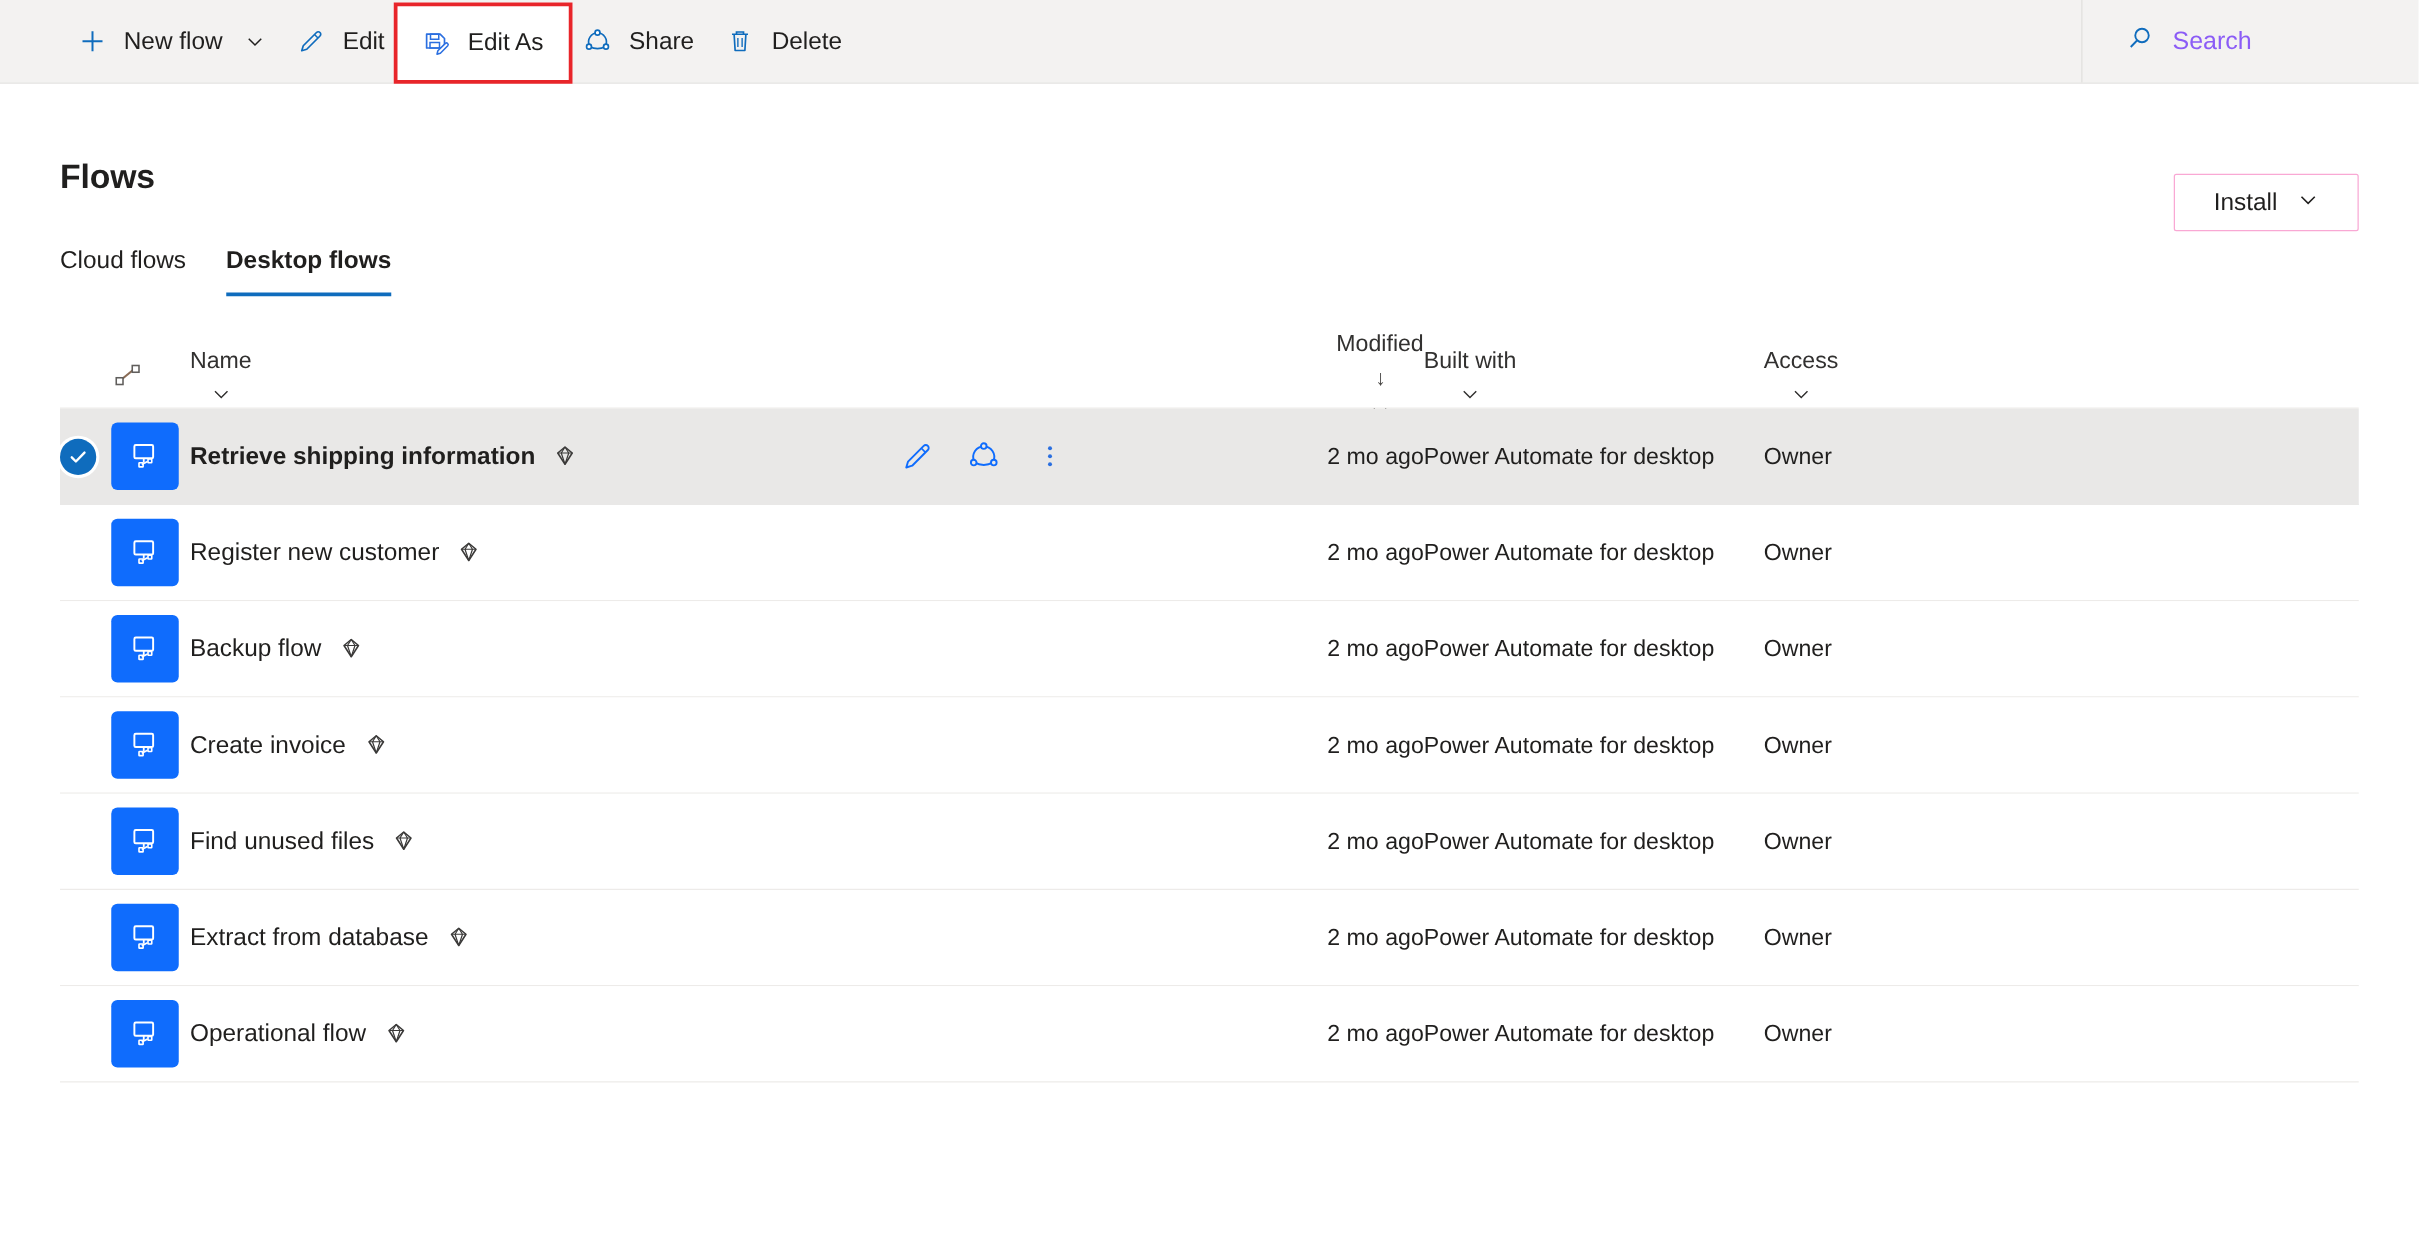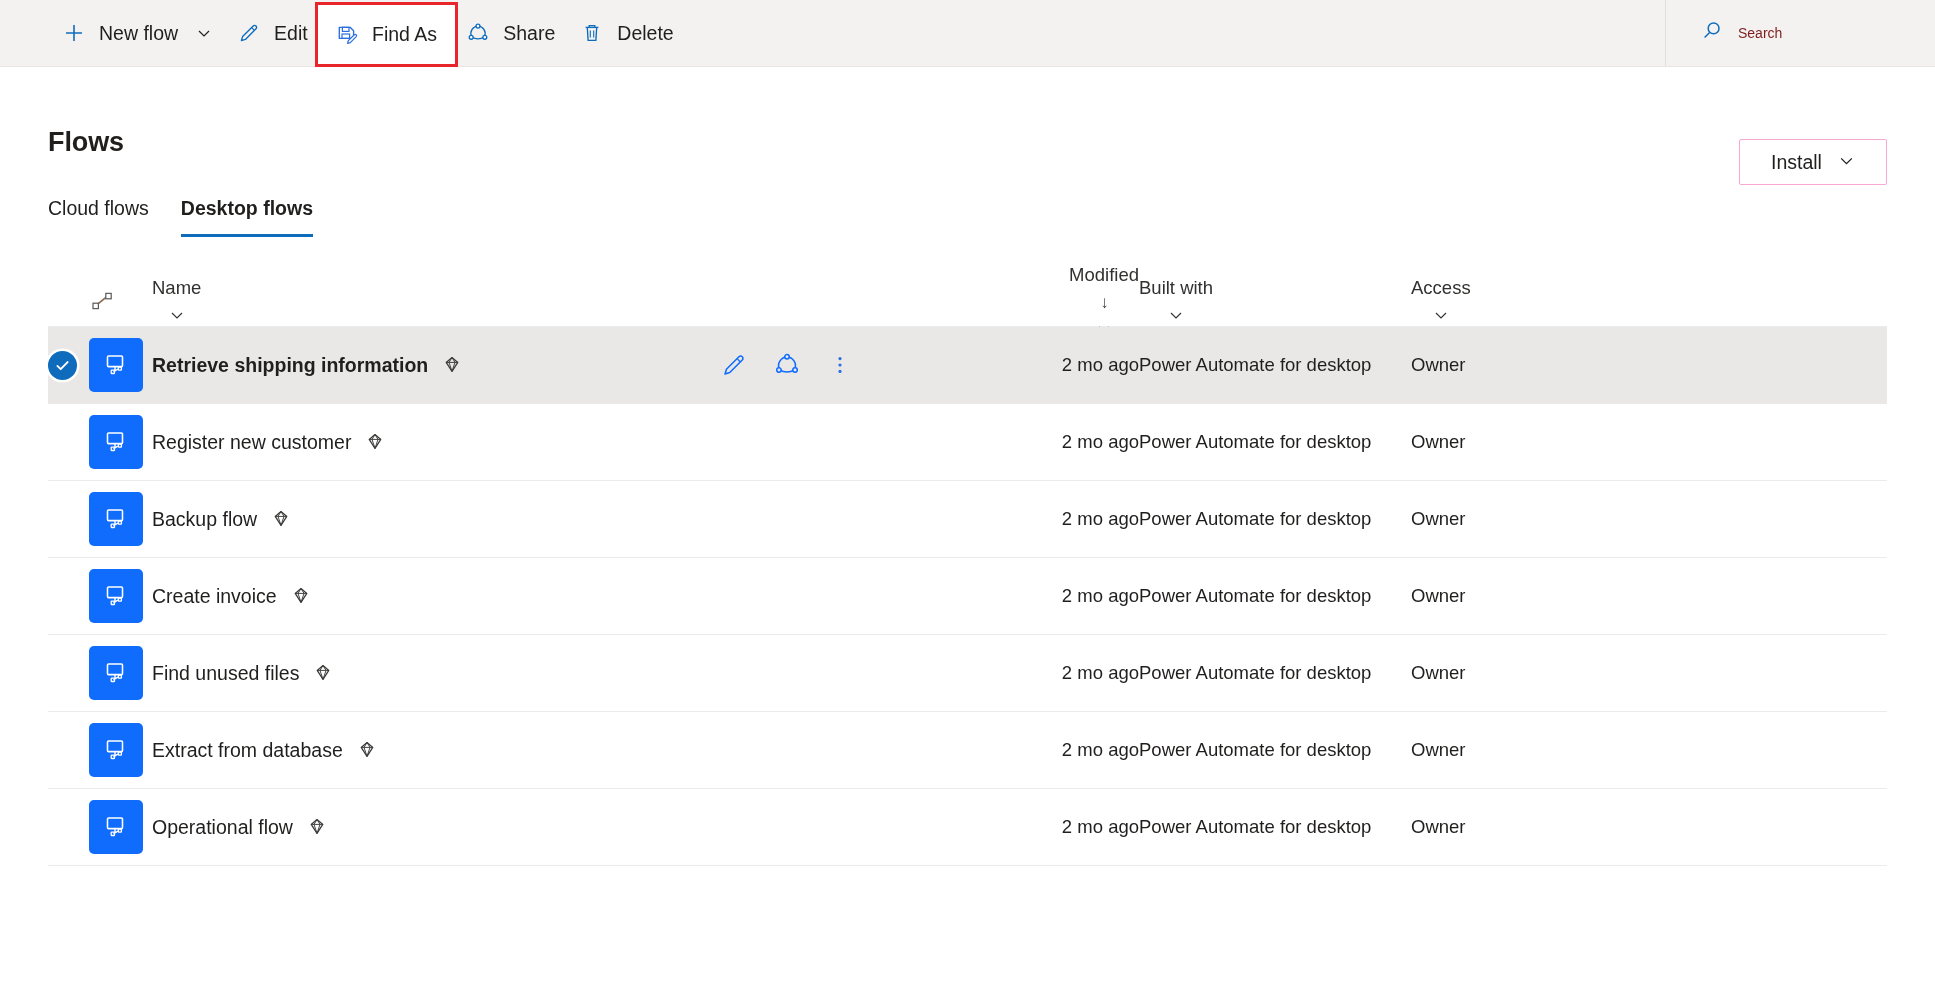--- a/index.html
+++ b/index.html
@@ -70,22 +70,22 @@
   }
   .search-box {
     display: flex;
     align-items: center;
     gap: 14px;
     height: 100%;
     width: 100%;
     cursor: text;
   }
   .search-box .ph {
-    font-size: 14px;
-    color: #7f1d1d;
+    font-size: 20px;
+    color: #8b5cf6;
   }
 
   
   .page-header {
     position: relative;
     padding: 0 48px;
     height: 112px;
   }
   .page-title {
     position: absolute;
@@ -297,21 +297,21 @@
   <div class="cmd-highlight">
     <button class="cmd-btn">
       <span class="ic">
         <svg width="22" height="22" viewBox="0 0 22 22">
           <path d="M3.3 3.3 L14.1 3.3 L17.6 6.8 L17.6 14.4 L3.3 14.4 Z" stroke="#2b6fe0" stroke-width="1.35" fill="none" stroke-linejoin="round"></path>
           <rect x="6.4" y="3.3" width="6.6" height="4.1" stroke="#2b6fe0" stroke-width="1.2" fill="none"></rect>
           <rect x="6.0" y="10.0" width="7.6" height="4.4" stroke="#2b6fe0" stroke-width="1.2" fill="none"></rect>
           <path d="M11.6 19.3 L12.3 16.6 L18.3 10.7 A1.35 1.35 0 0 1 20.2 12.6 L14.3 18.6 Z" stroke="#2b6fe0" stroke-width="1.25" fill="#fff" stroke-linejoin="round"></path>
         </svg>
       </span>
-      <span>Find As</span>
+      <span>Edit As</span>
     </button>
   </div>
 
   <div class="cmd-right">
     <div class="search-box">
       <span class="ic">
         <svg width="24" height="24" viewBox="0 0 24 24">
           <circle cx="13.6" cy="9.4" r="5.4" stroke="#0f6cbd" stroke-width="1.5" fill="none"></circle>
           <path d="M9.6 13.4 L4.6 18.6" stroke="#0f6cbd" stroke-width="1.5" fill="none"></path>
         </svg>

